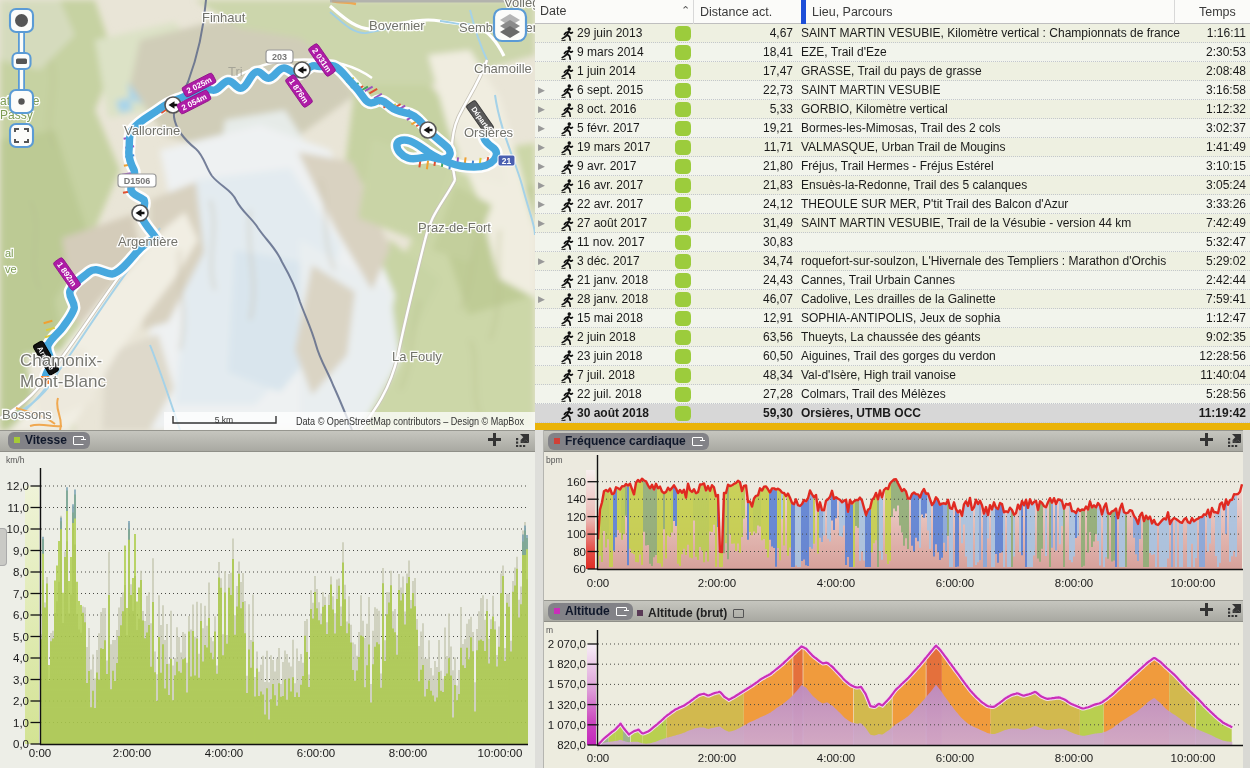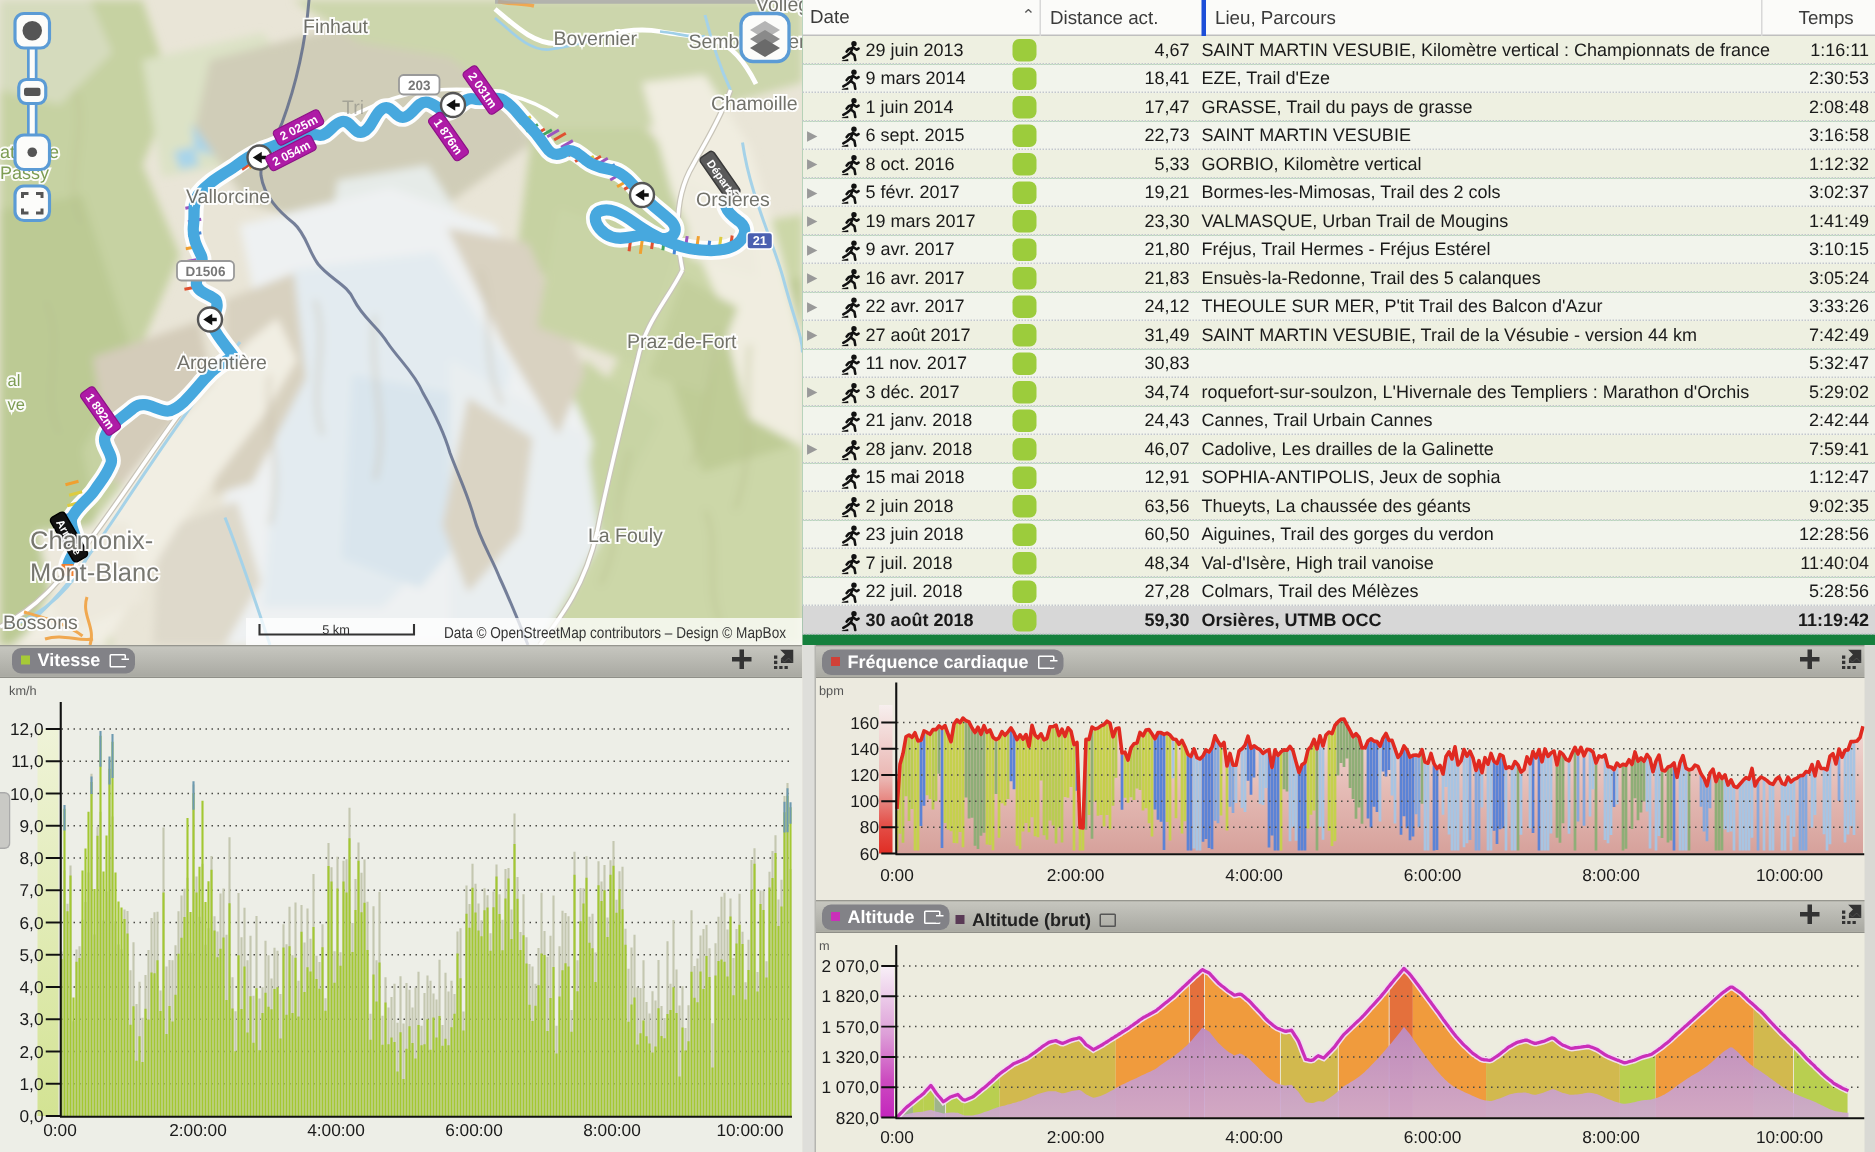--- a/index.html
+++ b/index.html
@@ -1,36 +1,36 @@
 <!DOCTYPE html>
 <html><head><meta charset="utf-8"><style>
 *{margin:0;padding:0;box-sizing:border-box}
 html,body{width:1250px;height:768px;overflow:hidden;font-family:"Liberation Sans",sans-serif;background:#e8e8e2}
 #stage{position:relative;width:1250px;height:768px}
 #mapwrap{position:absolute;left:0;top:0;width:535px;height:430px;overflow:hidden}
-#table{position:absolute;left:535px;top:0;width:715px;height:430px;background:#15803d;font-size:12px;color:#1a1a1a}
+#table{position:absolute;left:535px;top:0;width:715px;height:430px;background:#eab308;font-size:12px;color:#1a1a1a}
 .thead{position:relative;height:24px;background:#fbfbf9;border-bottom:1px solid #bfbfbf;color:#3a3a3a;font-size:12.5px}
 .thead span{position:absolute;top:4px}
 .thead .chev{left:146px;color:#555;font-size:11px}
 .thead span:nth-child(3){border-left:1px solid #d8d8d8;padding-left:6px;left:160px;top:0;height:24px;line-height:24px}
-.thead span:nth-child(4){border-left:3px solid #1d4ed8;padding-left:6px;left:260px;top:0;height:36px;line-height:24px}
+.thead span:nth-child(4){border-left:5px solid #1d4ed8;padding-left:6px;left:260px;top:0;height:36px;line-height:24px}
 .thead span:nth-child(5){border-left:1px solid #d8d8d8;padding-left:24px;left:631px;top:0;height:24px;line-height:24px}
 .trow{position:relative;height:19px;line-height:19px;border-bottom:1px dotted #c3c7cd}
 .trow.odd{background:#eef0e1}
 .trow.even{background:#f2f4ec}
 .trow.sel{background:#d7d7d7;font-weight:bold}
 .tri{position:absolute;left:3px;top:0;font-size:9px;color:#999}
 .run{position:absolute;left:25px;top:3px}
 .date{position:absolute;left:42px}
 .tag{position:absolute;left:140px;top:2px;width:16px;height:15px;border-radius:4.5px;background:#9ccc3c}
 .dist{position:absolute;right:457px}
 .lieu{position:absolute;left:266px;white-space:nowrap}
 .time{position:absolute;right:4px}
 .panel-h{position:absolute;height:22px;background:linear-gradient(#c6c6bf,#a9a9a2);border-top:1px solid #96968f;border-bottom:1px solid #8f8f88}
-.pill{position:absolute;top:2px;height:17px;background:#828287;border-radius:6px;color:#ffffff;font-weight:bold;font-size:12px;line-height:17px;padding:0 6px;white-space:nowrap}
+.pill{position:absolute;top:2px;height:17px;background:#828287;border-radius:6px;color:#0f172a;font-weight:bold;font-size:12px;line-height:17px;padding:0 6px;white-space:nowrap}
 .sq{display:inline-block;width:6px;height:6px;margin-right:5px;position:relative;top:-1px}
 .lnk{display:inline-block;position:relative;top:1px;margin-left:6px;width:11px;height:9px;border:1.4px solid #fff;border-radius:1px}
 .lnk:after{content:"";position:absolute;right:-3px;top:2px;width:5px;height:4px;background:#828287;border-top:1.4px solid #fff}
 .hicons{position:absolute;width:40px;height:14px;top:3px}
 .plus{position:absolute;left:0;top:0;width:13px;height:13px}
 .plus:before{content:"";position:absolute;left:5px;top:0;width:3.4px;height:13px;background:#333}
 .plus:after{content:"";position:absolute;left:0;top:5px;width:13px;height:3.4px;background:#333}
 .expi{position:absolute;left:28px;top:0;width:13px;height:13px}
 .legend2{position:absolute;color:#222;font-size:12px;font-weight:bold}
 .legend2 .sq2{display:inline-block;width:6px;height:6px;background:#5a3a56;margin-right:5px;position:relative;top:-1px}
@@ -397,21 +397,21 @@
             <path d="M7.2 8.0 L9.6 9.8 L10.2 13.2"></path>
             <path d="M7.2 8.0 L4.8 10.0 L2.2 11.6"></path>
             <path d="M8.6 4.6 L11.0 6.2 L12.4 5.4"></path>
             <path d="M8.4 5.0 L6.0 5.6 L4.4 7.4"></path>
           </g>
           <circle cx="9.3" cy="2.1" r="1.8" fill="#111"></circle>
           <path d="M1.2 13.4 L5.4 12.4 L5.6 13.8 L1.2 13.9 Z" fill="#111"></path>
         </svg>
         <span class="date">19 mars 2017</span>
         <span class="tag"></span>
-        <span class="dist">23,30</span>
+        <span class="dist">11,71</span>
         <span class="lieu">VALMASQUE, Urban Trail de Mougins</span>
         <span class="time">1:41:49</span>
       </div>
       <div class="trow even">
         <span class="tri">▶</span>
         <svg class="run" width="14" height="14" viewBox="0 0 14 14">
           <g fill="none" stroke="#111" stroke-width="1.7" stroke-linecap="round" stroke-linejoin="round">
             <path d="M8.6 4.4 L7.2 8.0"></path>
             <path d="M7.2 8.0 L9.6 9.8 L10.2 13.2"></path>
             <path d="M7.2 8.0 L4.8 10.0 L2.2 11.6"></path>

